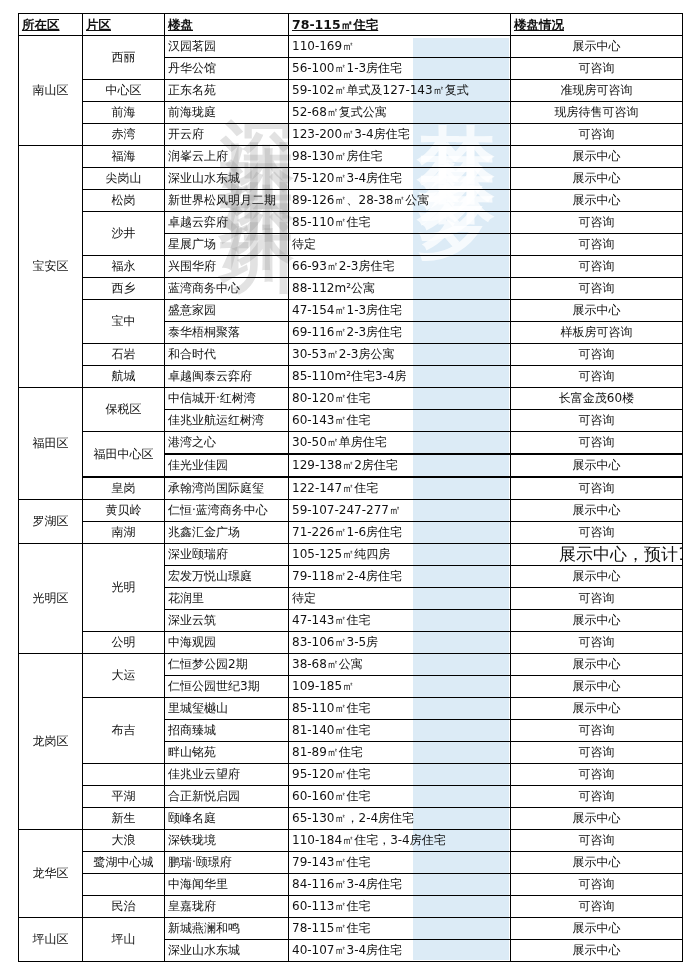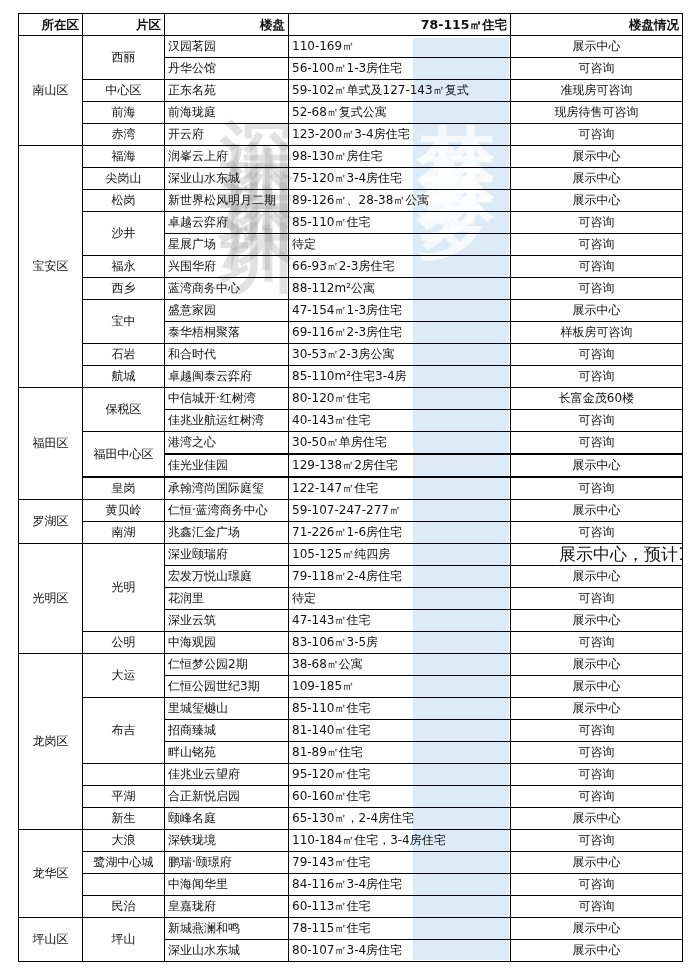--- a/index.html
+++ b/index.html
@@ -8,21 +8,21 @@
   .wm-band { position: absolute; left: 413px; top: 38px; width: 96px; height: 922px;
              background: #dcebf6; z-index: 0; }
   .wm-text { position: absolute; z-index: 1; color: rgba(150,150,150,0.28);
              font-family: "DejaVu Serif", serif; font-weight: bold; font-size: 74px;
              line-height: 1; writing-mode: vertical-rl; letter-spacing: 20px; }
   .wm-text.blue { color: rgba(255,255,255,0.75); font-size: 78px; }
   table { position: absolute; left: 18px; top: 13px; z-index: 2;
           border-collapse: collapse; table-layout: fixed; width: 664px; }
   td, th { border: 1px solid #000; height: 21px; padding: 0 3px;
            font-size: 12px; line-height: 21px; white-space: nowrap; overflow: hidden; }
-  th { font-weight: bold; text-align: right; font-size: 12.5px; }
+  th { font-weight: bold; text-align: left; font-size: 12.5px; text-decoration: underline; }
   td.c { text-align: center; }
   td.l { text-align: left; }
   td.thick-top { border-top: 2px solid #000; }
   col.c1 { width: 64px; } col.c2 { width: 82px; } col.c3 { width: 124px; }
   col.c4 { width: 222px; } col.c5 { width: 172px; }
   .status-small { font-size: 17px; padding-left: 48px; }
 </style>
 </head>
 <body>
 
@@ -145,21 +145,21 @@
       </tr>
       <tr>
         <td class="c" rowspan="5">福田区</td>
         <td class="c" rowspan="2">保税区</td>
         <td class="l">中信城开·红树湾</td>
         <td class="l">80-120㎡住宅</td>
         <td class="c">长富金茂60楼</td>
       </tr>
       <tr>
         <td class="l">佳兆业航运红树湾</td>
-        <td class="l">40-143㎡住宅</td>
+        <td class="l">60-143㎡住宅</td>
         <td class="c">可咨询</td>
       </tr>
       <tr>
         <td class="c" rowspan="2">福田中心区</td>
         <td class="l">港湾之心</td>
         <td class="l">30-50㎡单房住宅</td>
         <td class="c">可咨询</td>
       </tr>
       <tr>
         <td class="l thick-top">佳光业佳园</td>
@@ -286,17 +286,17 @@
       </tr>
       <tr>
         <td class="c" rowspan="2">坪山区</td>
         <td class="c" rowspan="2">坪山</td>
         <td class="l">新城燕澜和鸣</td>
         <td class="l">78-115㎡住宅</td>
         <td class="c">展示中心</td>
       </tr>
       <tr>
         <td class="l">深业山水东城</td>
-        <td class="l">80-107㎡3-4房住宅</td>
+        <td class="l">40-107㎡3-4房住宅</td>
         <td class="c">展示中心</td>
       </tr>
     </tbody>
 </table>
 
 </body></html>

